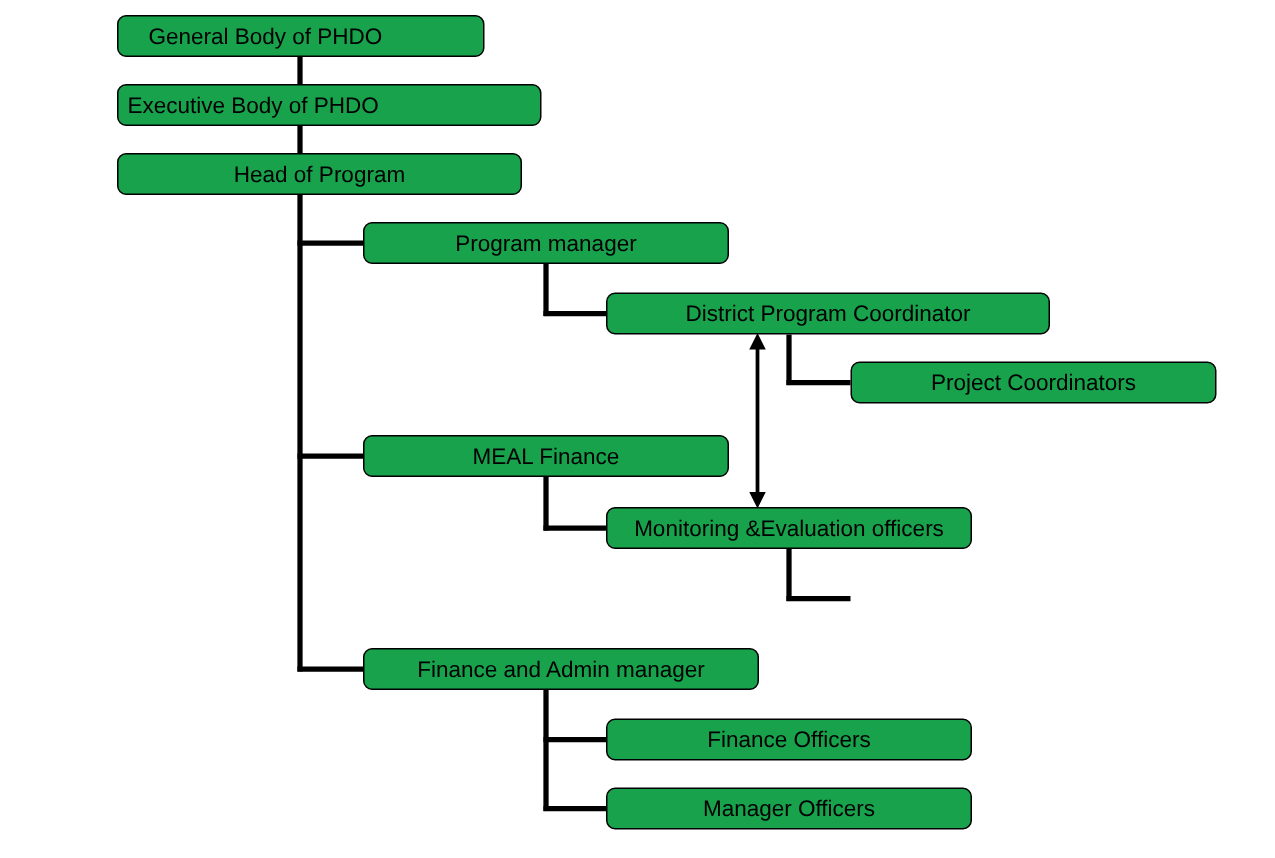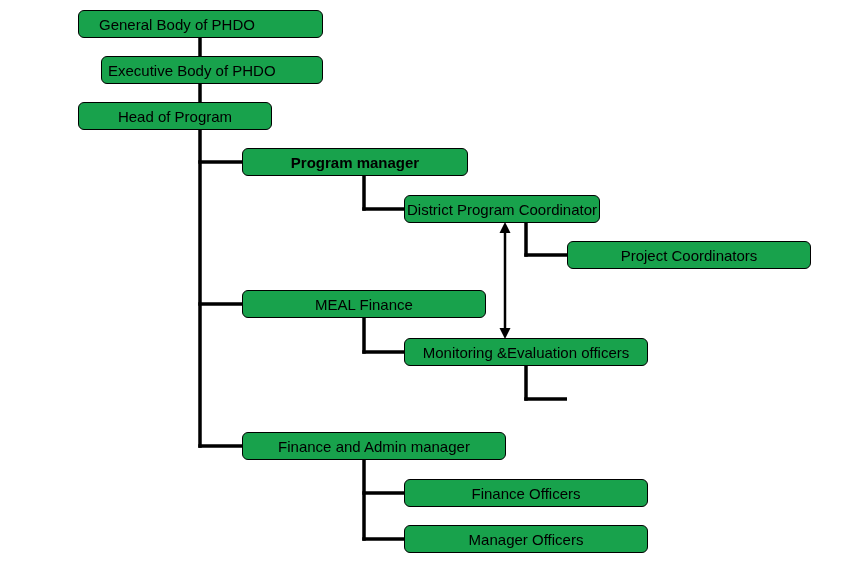--- a/index.html
+++ b/index.html
@@ -73,33 +73,33 @@
       <line x1="505" y1="231" x2="505" y2="330" stroke="#000000" stroke-width="2.5"></line>
       <polygon points="505,222 499.5,233 510.5,233" fill="#000000"></polygon>
       <polygon points="505,339 499.5,328 510.5,328" fill="#000000"></polygon>
     </g>
   </svg>
 
   <div class="node align-left" style="left:78px; top:10px; width:245px;padding-left:20px;">
     <span class="node-label">General Body of PHDO</span>
   </div>
 
-  <div class="node align-left" style="left:78px; top:56px; width:222px;margin-left:23px;">
+  <div class="node align-left" style="left:78px; top:56px; width:283px;">
     <span class="node-label">Executive Body of PHDO</span>
   </div>
 
-  <div class="node" style="left:78px; top:102px; width:194px;justify-content:center;">
+  <div class="node" style="left:78px; top:102px; width:270px;justify-content:center;">
     <span class="node-label">Head of Program</span>
   </div>
 
-  <div class="node" style="left:242px; top:148px; width:226px;font-weight:bold;">
+  <div class="node" style="left:242px; top:148px; width:244px;">
     <span class="node-label">Program manager</span>
   </div>
 
-  <div class="node" style="left:404px; top:195px; width:196px;">
+  <div class="node" style="left:404px; top:195px; width:296px;">
     <span class="node-label">District Program Coordinator</span>
   </div>
 
   <div class="node" style="left:567px; top:241px; width:244px;">
     <span class="node-label">Project Coordinators</span>
   </div>
 
   <div class="node" style="left:242px; top:290px; width:244px;">
     <span class="node-label">MEAL Finance</span>
   </div>

